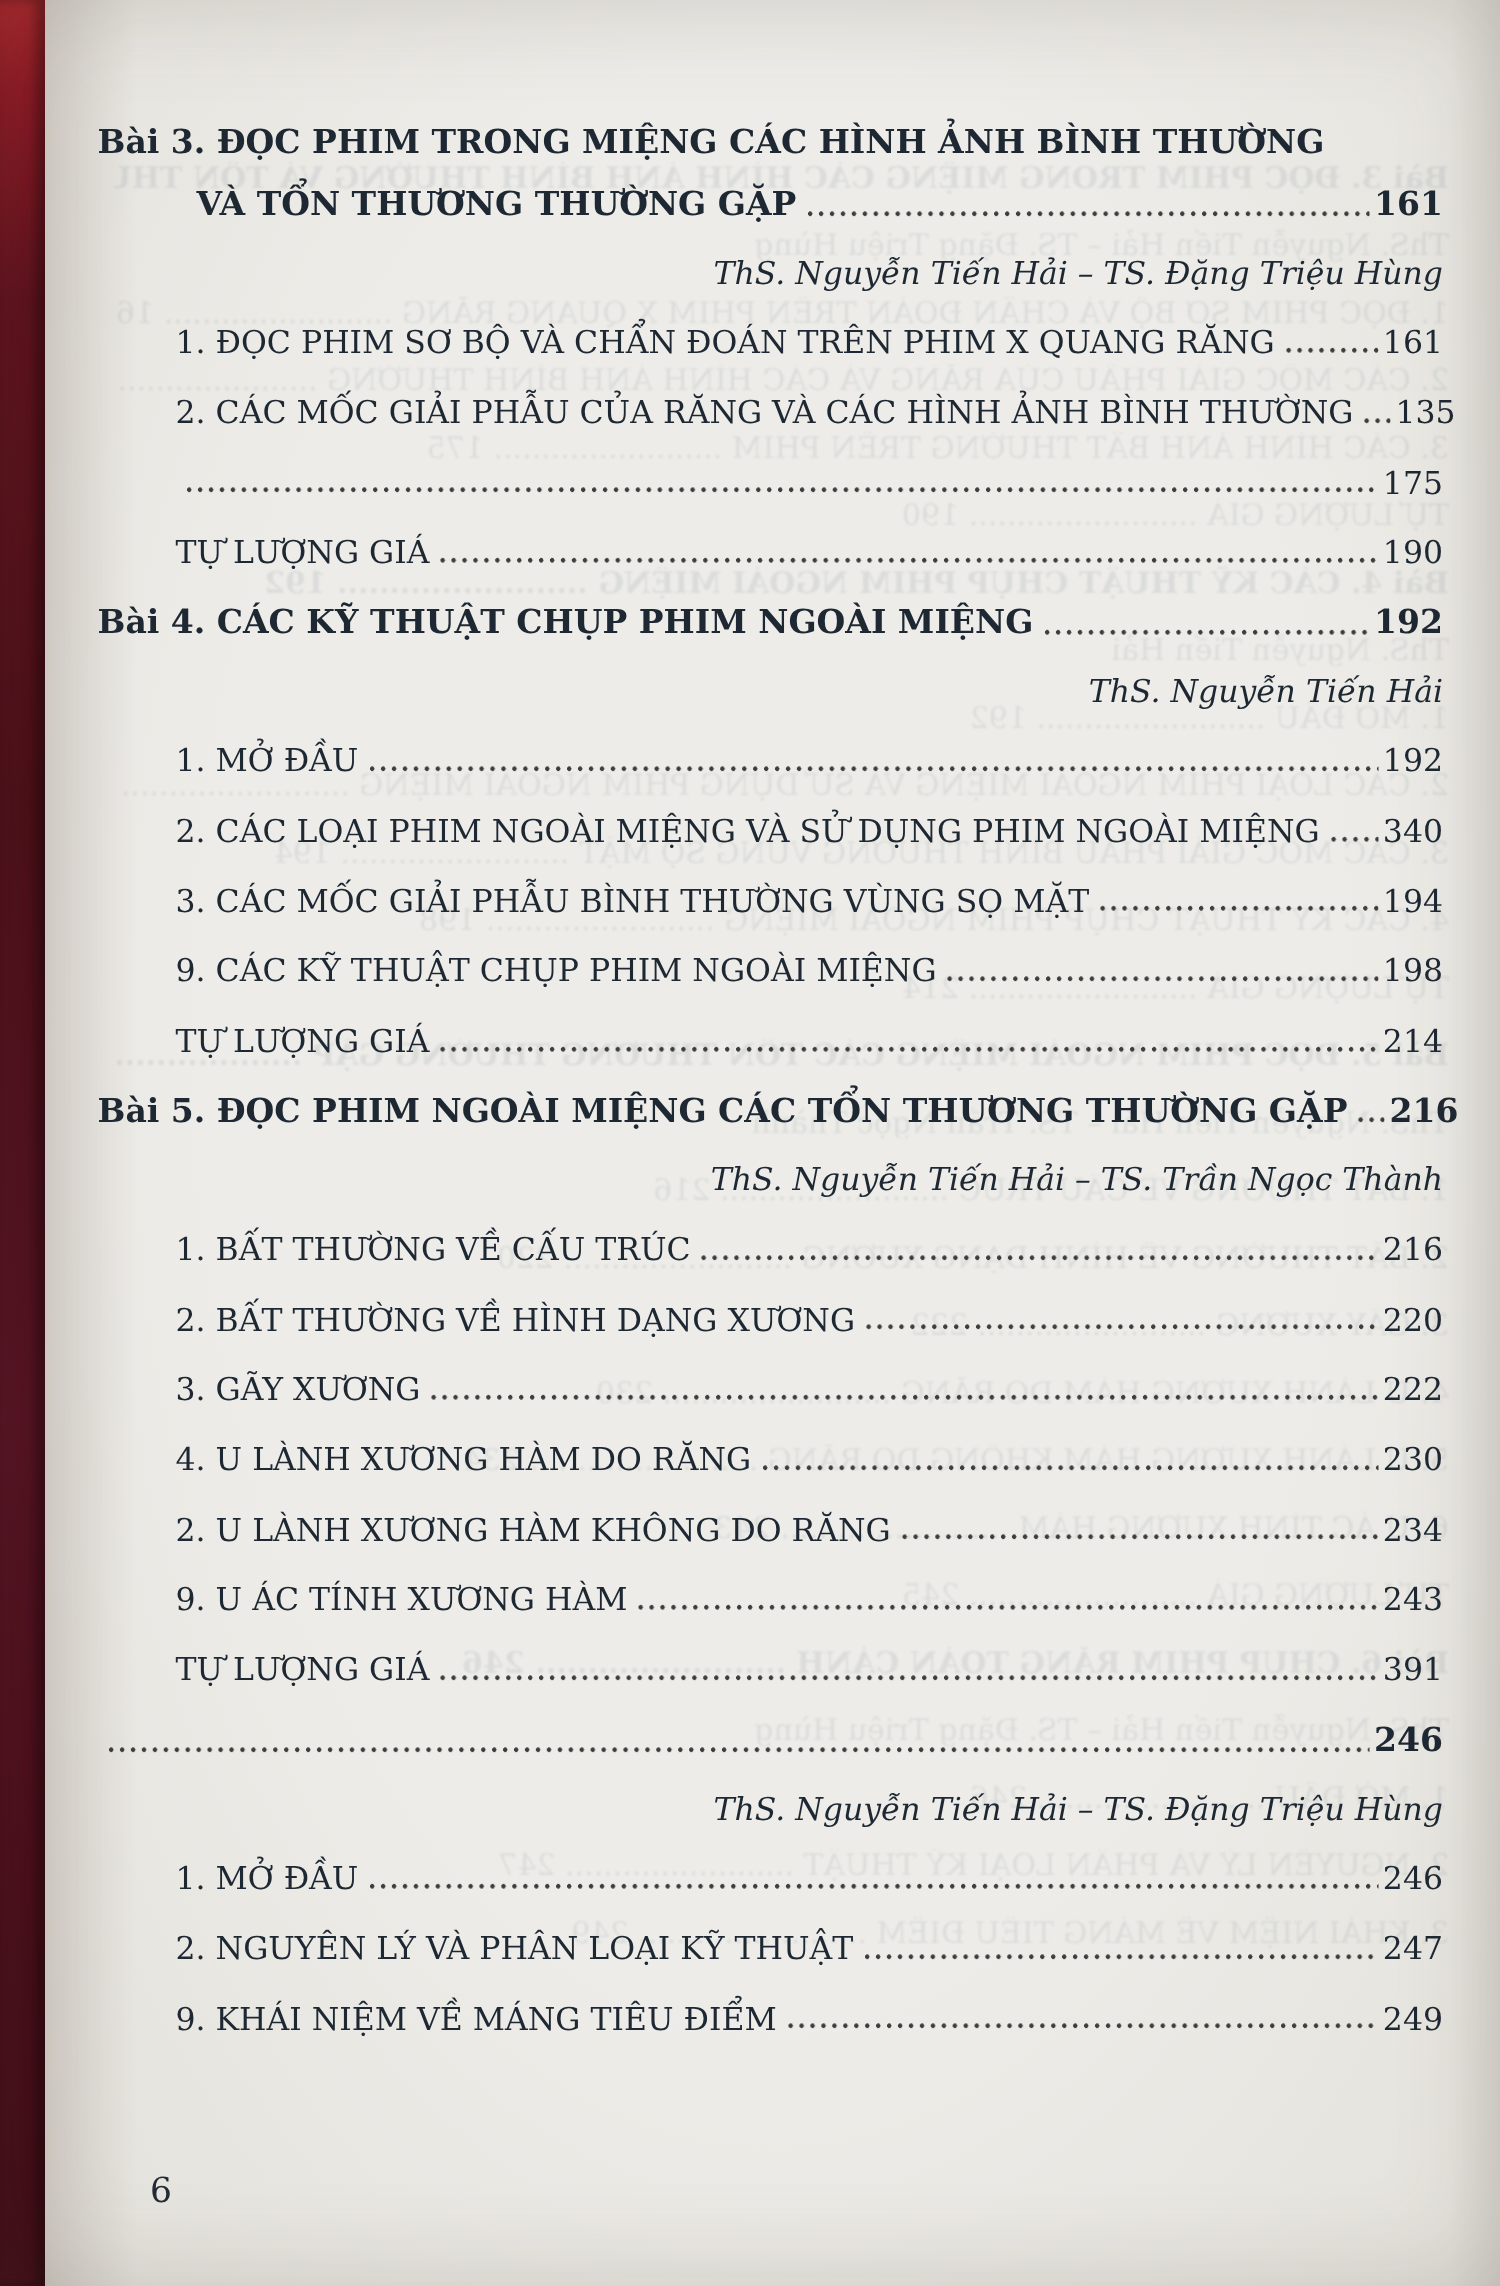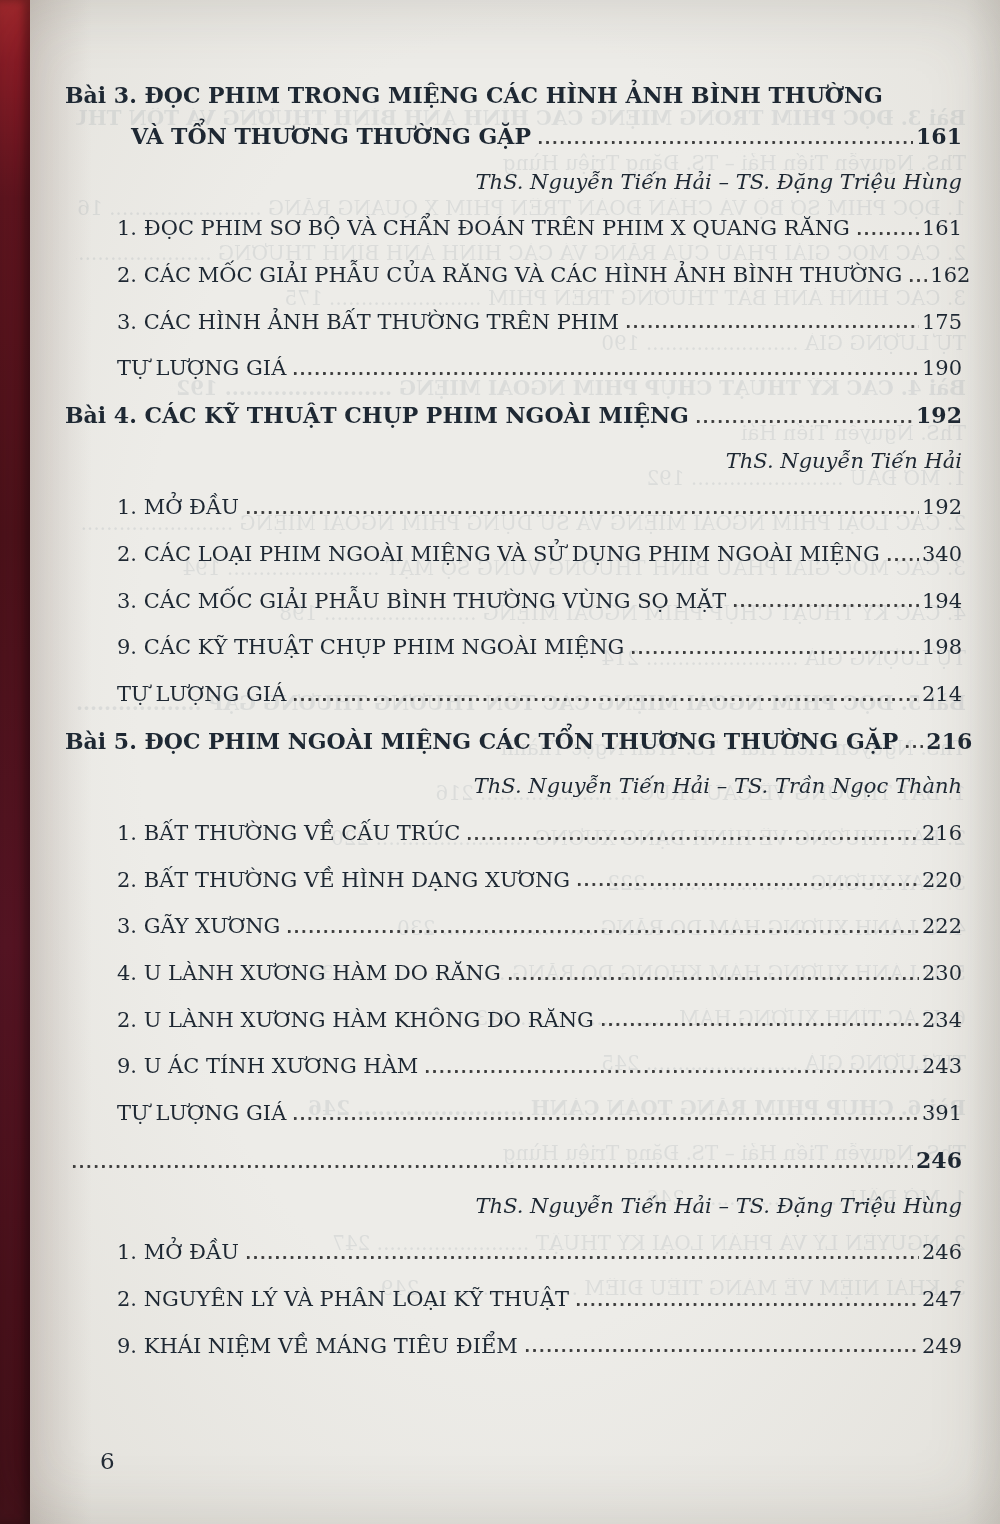--- a/index.html
+++ b/index.html
@@ -131,24 +131,23 @@
         <span class="t">ThS. Nguyễn Tiến Hải – TS. Đặng Triệu Hùng</span>
       </div>
       <div class="row item">
         <span class="t">1. ĐỌC PHIM SƠ BỘ VÀ CHẨN ĐOÁN TRÊN PHIM X QUANG RĂNG</span>
         <span class="leader"></span>
         <span class="pg">161</span>
       </div>
       <div class="row item">
         <span class="t">2. CÁC MỐC GIẢI PHẪU CỦA RĂNG VÀ CÁC HÌNH ẢNH BÌNH THƯỜNG</span>
         <span class="leader"></span>
-        <span class="pg">162</span>
-      </div>
-      <div class="row item">
-        <span class="t">3. CÁC HÌNH ẢNH BẤT THƯỜNG TRÊN PHIM</span>
+        <span class="pg">135</span>
+      </div>
+      <div class="row item">
         <span class="leader"></span>
         <span class="pg">175</span>
       </div>
       <div class="row item">
         <span class="t">TỰ LƯỢNG GIÁ</span>
         <span class="leader"></span>
         <span class="pg">190</span>
       </div>
       <div class="row chapter">
         <div class="cline">

